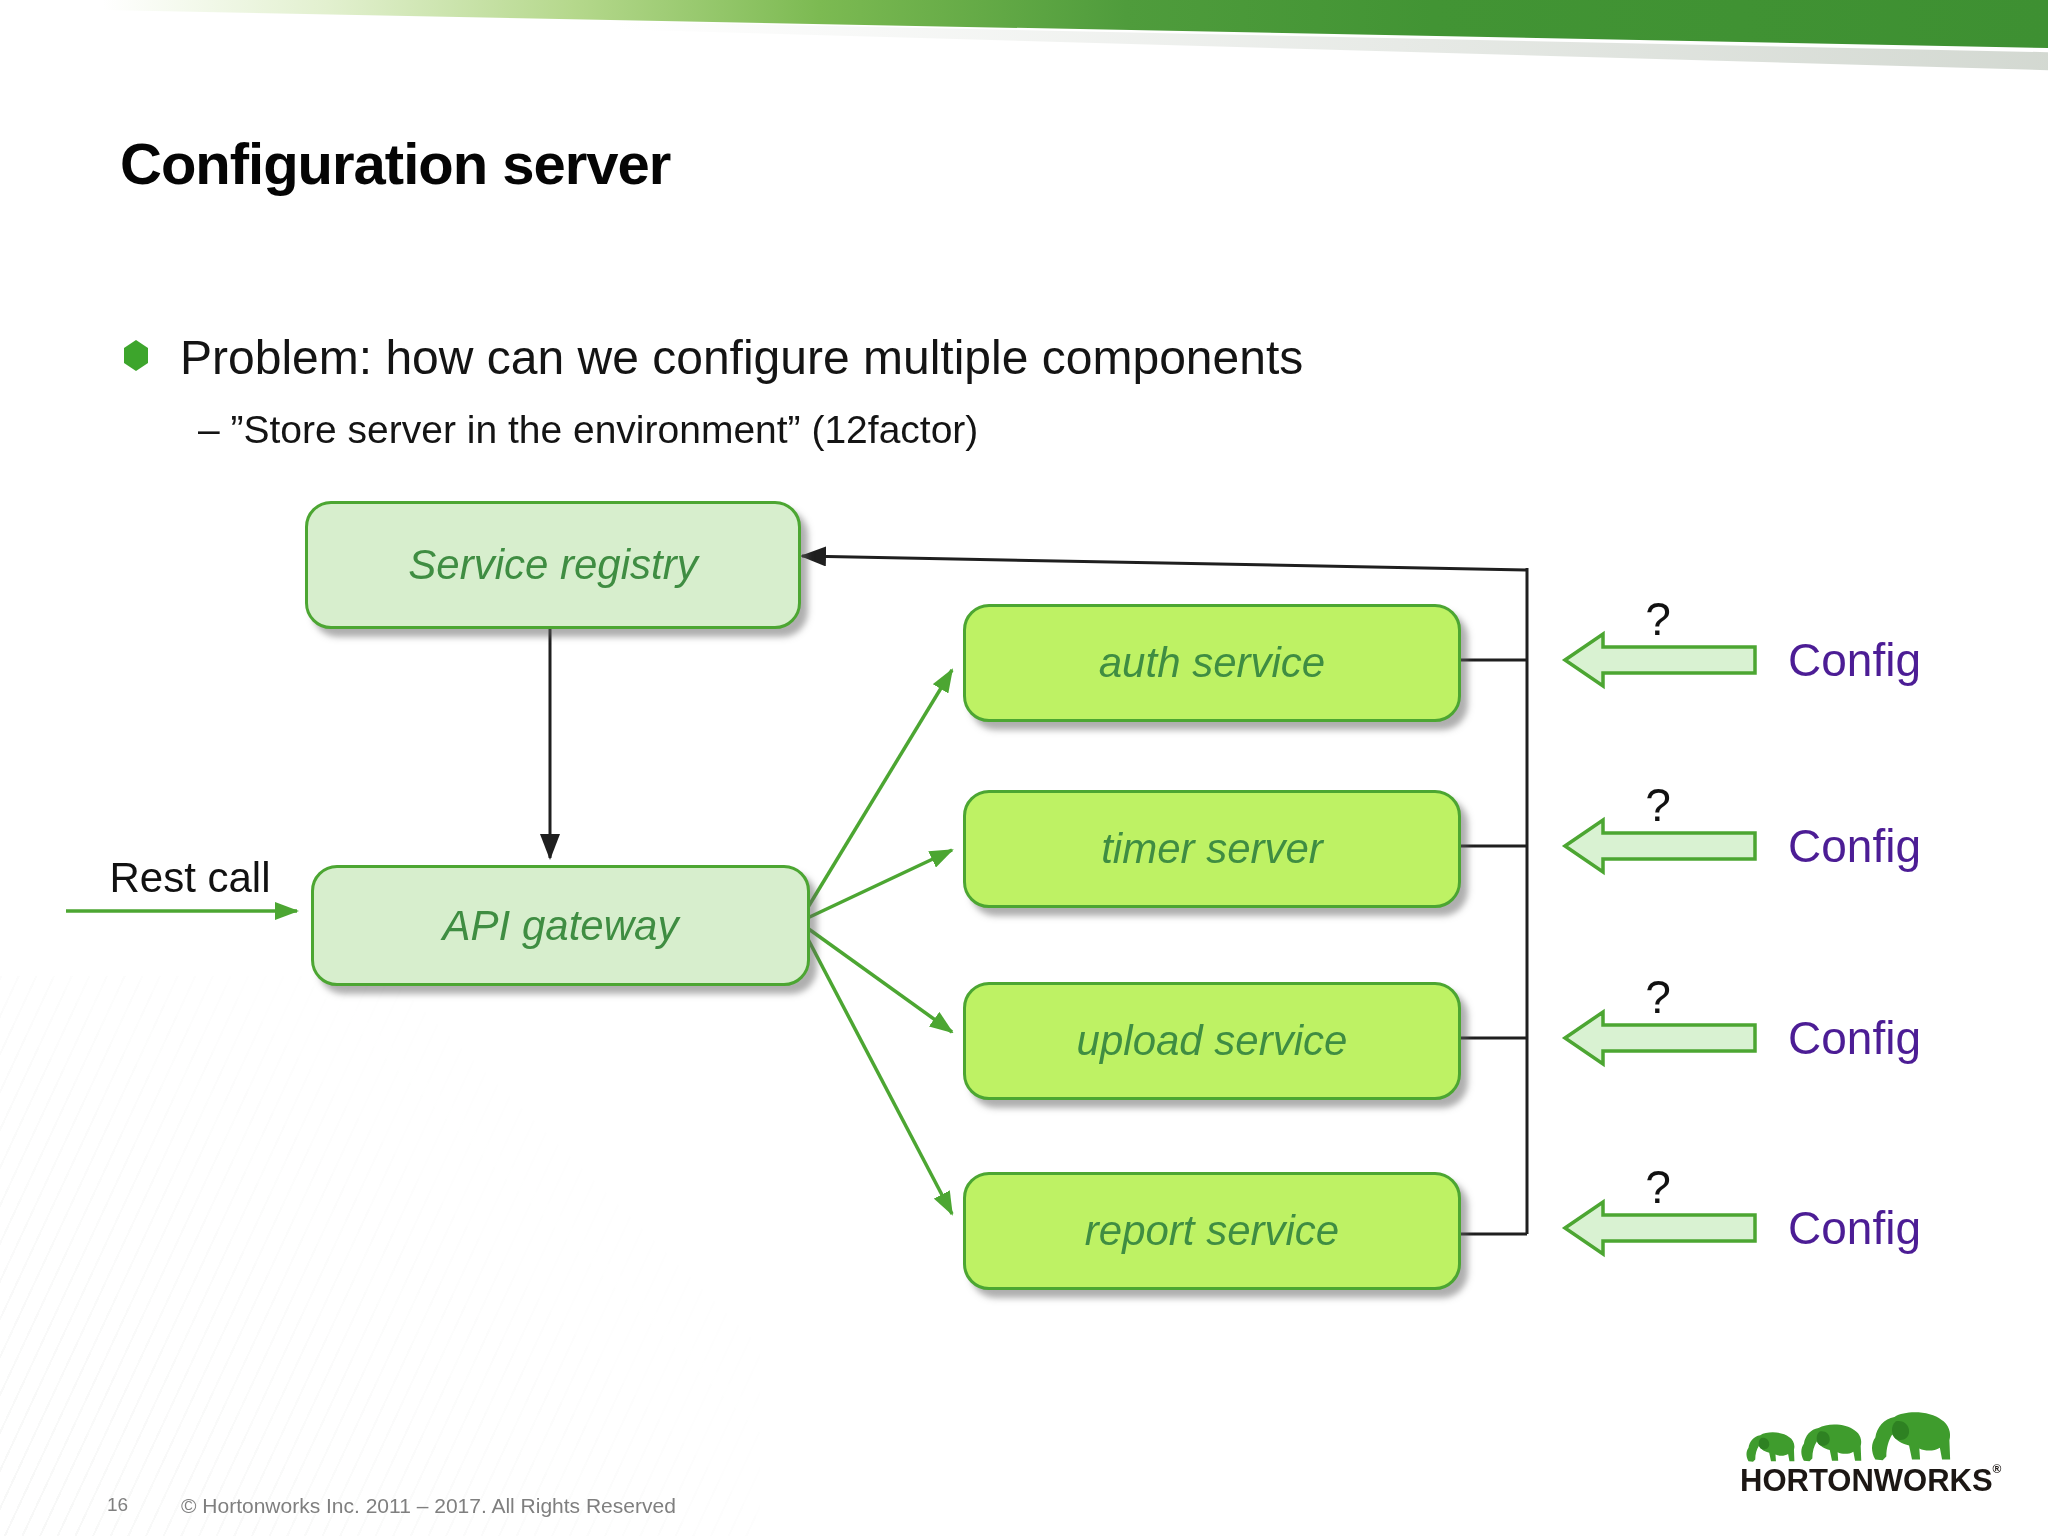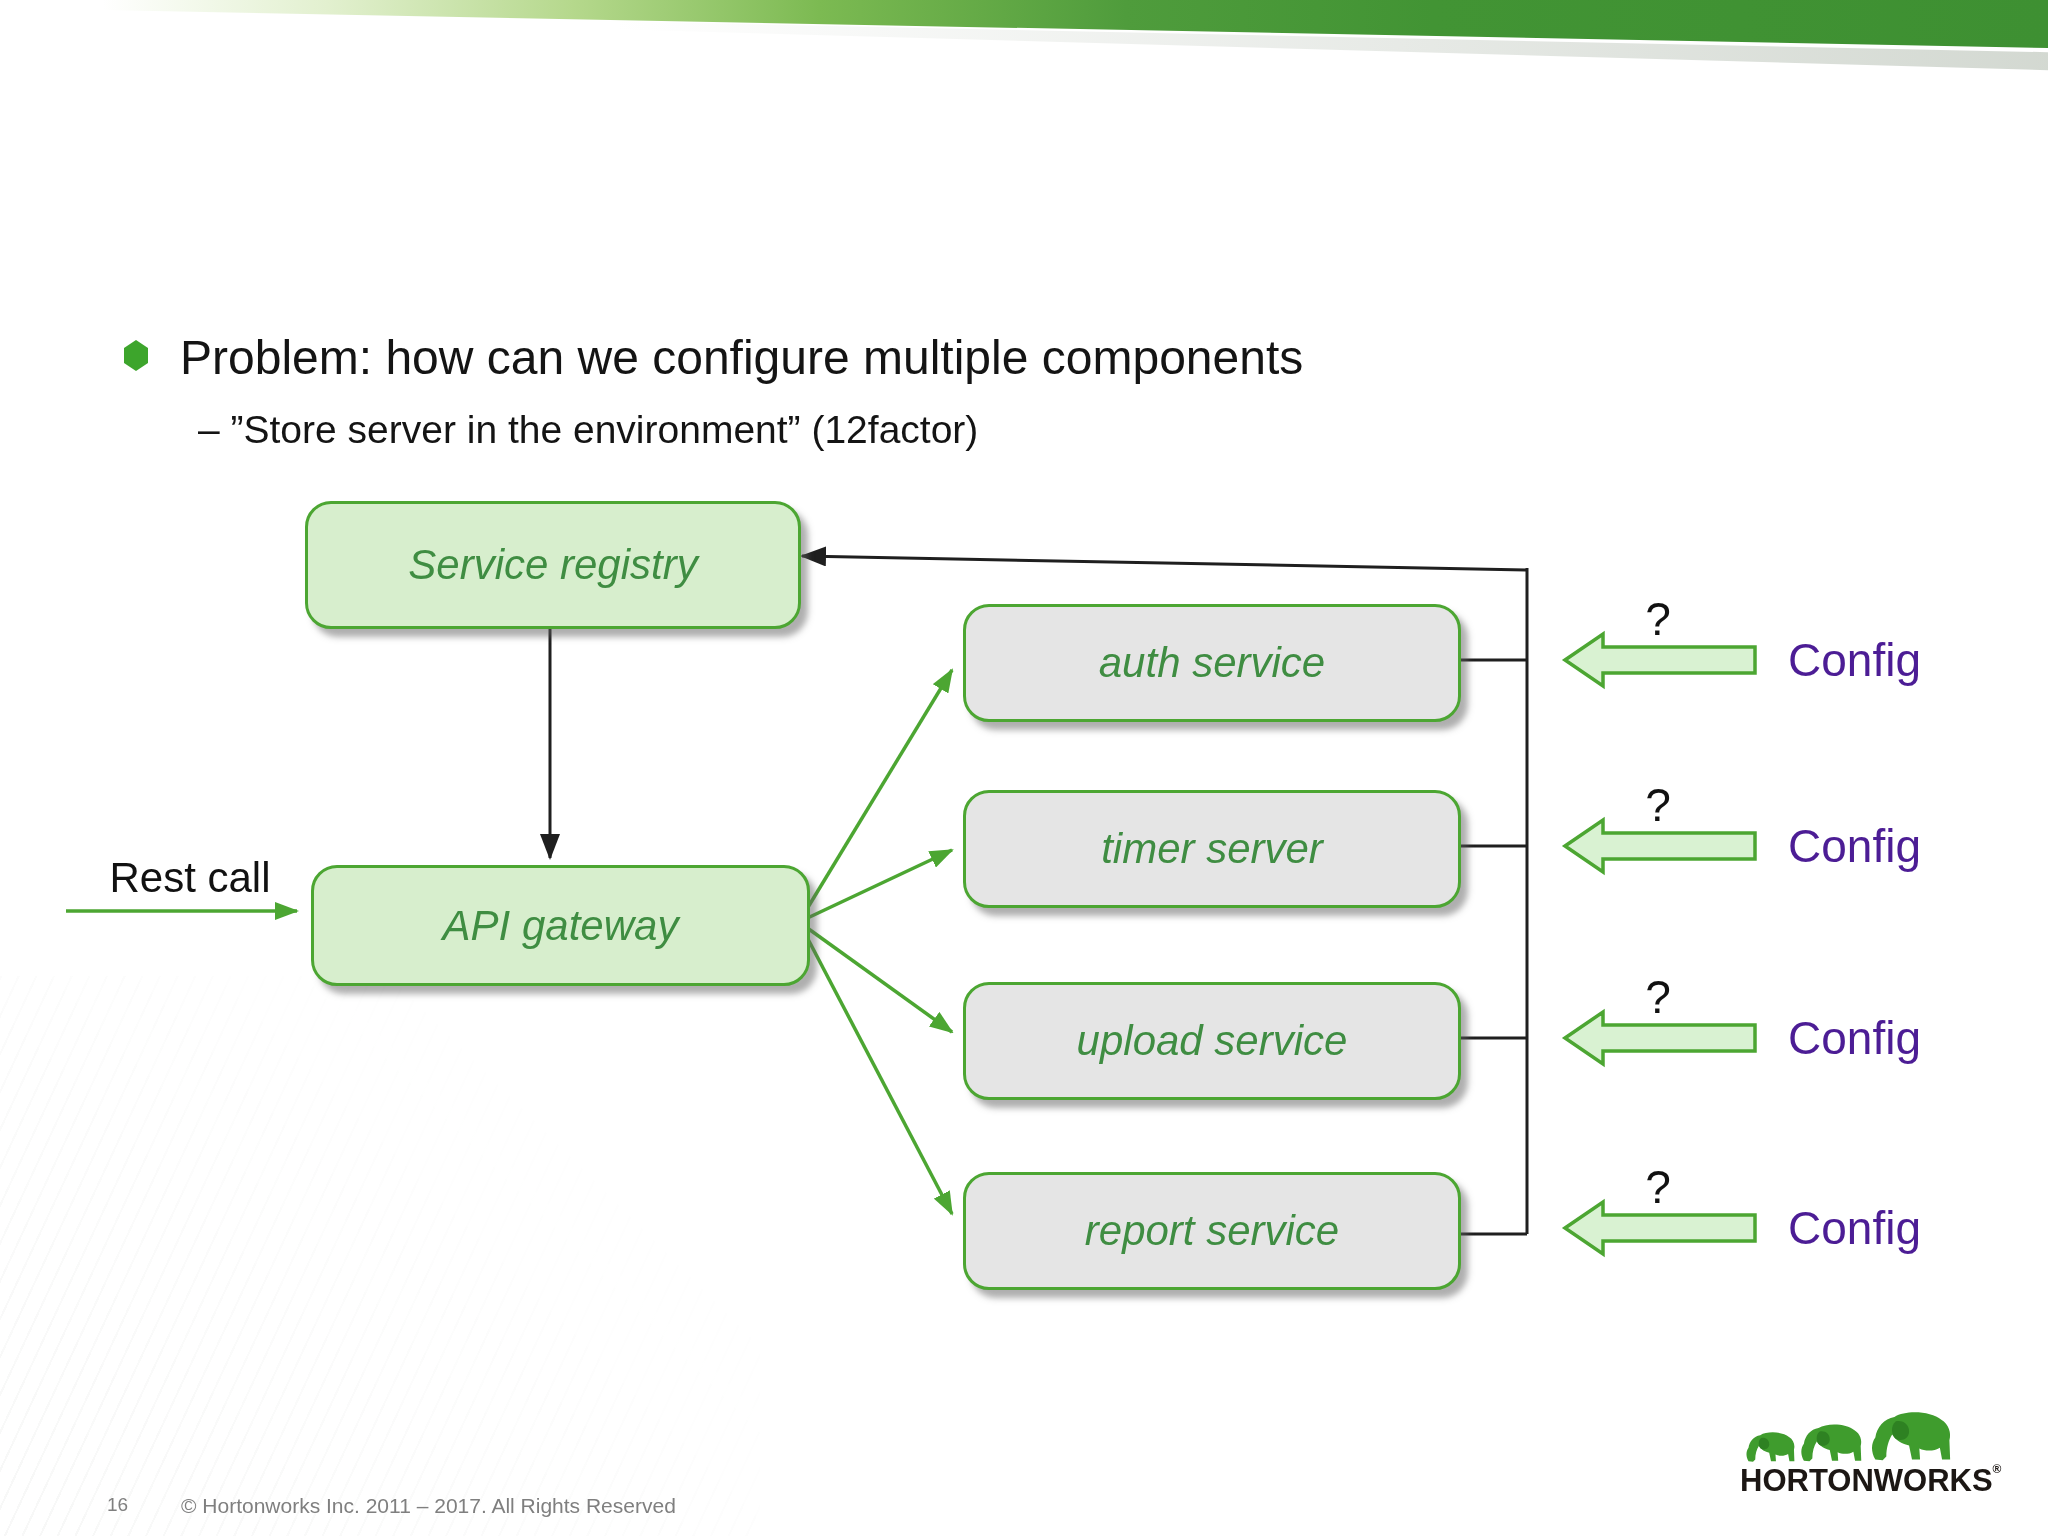--- a/index.html
+++ b/index.html
@@ -41,21 +41,21 @@
     position:absolute;left:198px;top:408px;font-size:39px;color:#141414;
   }
   
   .gbox,.wbox{
     position:absolute;display:flex;align-items:center;justify-content:center;
     border:3.5px solid #4ca632;border-radius:26px;color:#3f8d42;font-size:42px;
     box-shadow:7px 8px 6px rgba(95,95,95,0.5);
     font-style:italic;
   }
   .gbox{background:#d7eecd;}
-  .wbox{background:#e5e5e5;}
+  .wbox{background:#bef264;}
   .box-registry{left:305px;top:501px;width:490px;height:122px;}
   .box-gateway{left:303px;top:865px;width:493px;height:115px;margin-left:8px;}
   .box-service{left:963px;width:492px;height:112px;}
   .rest-call{
     position:absolute;left:60px;top:854px;width:260px;text-align:center;
     font-size:42px;color:#111;
   }
   .qmark{
     position:absolute;width:120px;text-align:center;font-size:46px;color:#111;
   }
@@ -117,20 +117,21 @@
     <line x1="66" y1="911" x2="297" y2="911" stroke="#4ca632" stroke-width="3.5" marker-end="url(#ag)"></line>
 
     <g fill="#d9f2d2" stroke="#4ca632" stroke-width="3.5" stroke-linejoin="miter">
       <polygon points="1565,660 1603,634 1603,647 1755,647 1755,673 1603,673 1603,686"></polygon>
       <polygon points="1565,846 1603,820 1603,833 1755,833 1755,859 1603,859 1603,872"></polygon>
       <polygon points="1565,1038 1603,1012 1603,1025 1755,1025 1755,1051 1603,1051 1603,1064"></polygon>
       <polygon points="1565,1228 1603,1202 1603,1215 1755,1215 1755,1241 1603,1241 1603,1254"></polygon>
     </g>
   </svg>
 
+  <div class="title">Configuration server</div>
   <div class="bullet-marker"></div>
   <div class="bullet-text">Problem: how can we configure multiple components</div>
   <div class="sub-bullet">– ”Store server in the environment” (12factor)</div>
 
   <div class="gbox box-registry">
     <span>Service registry</span>
   </div>
   <div class="gbox box-gateway">
     <span>API gateway</span>
   </div>

